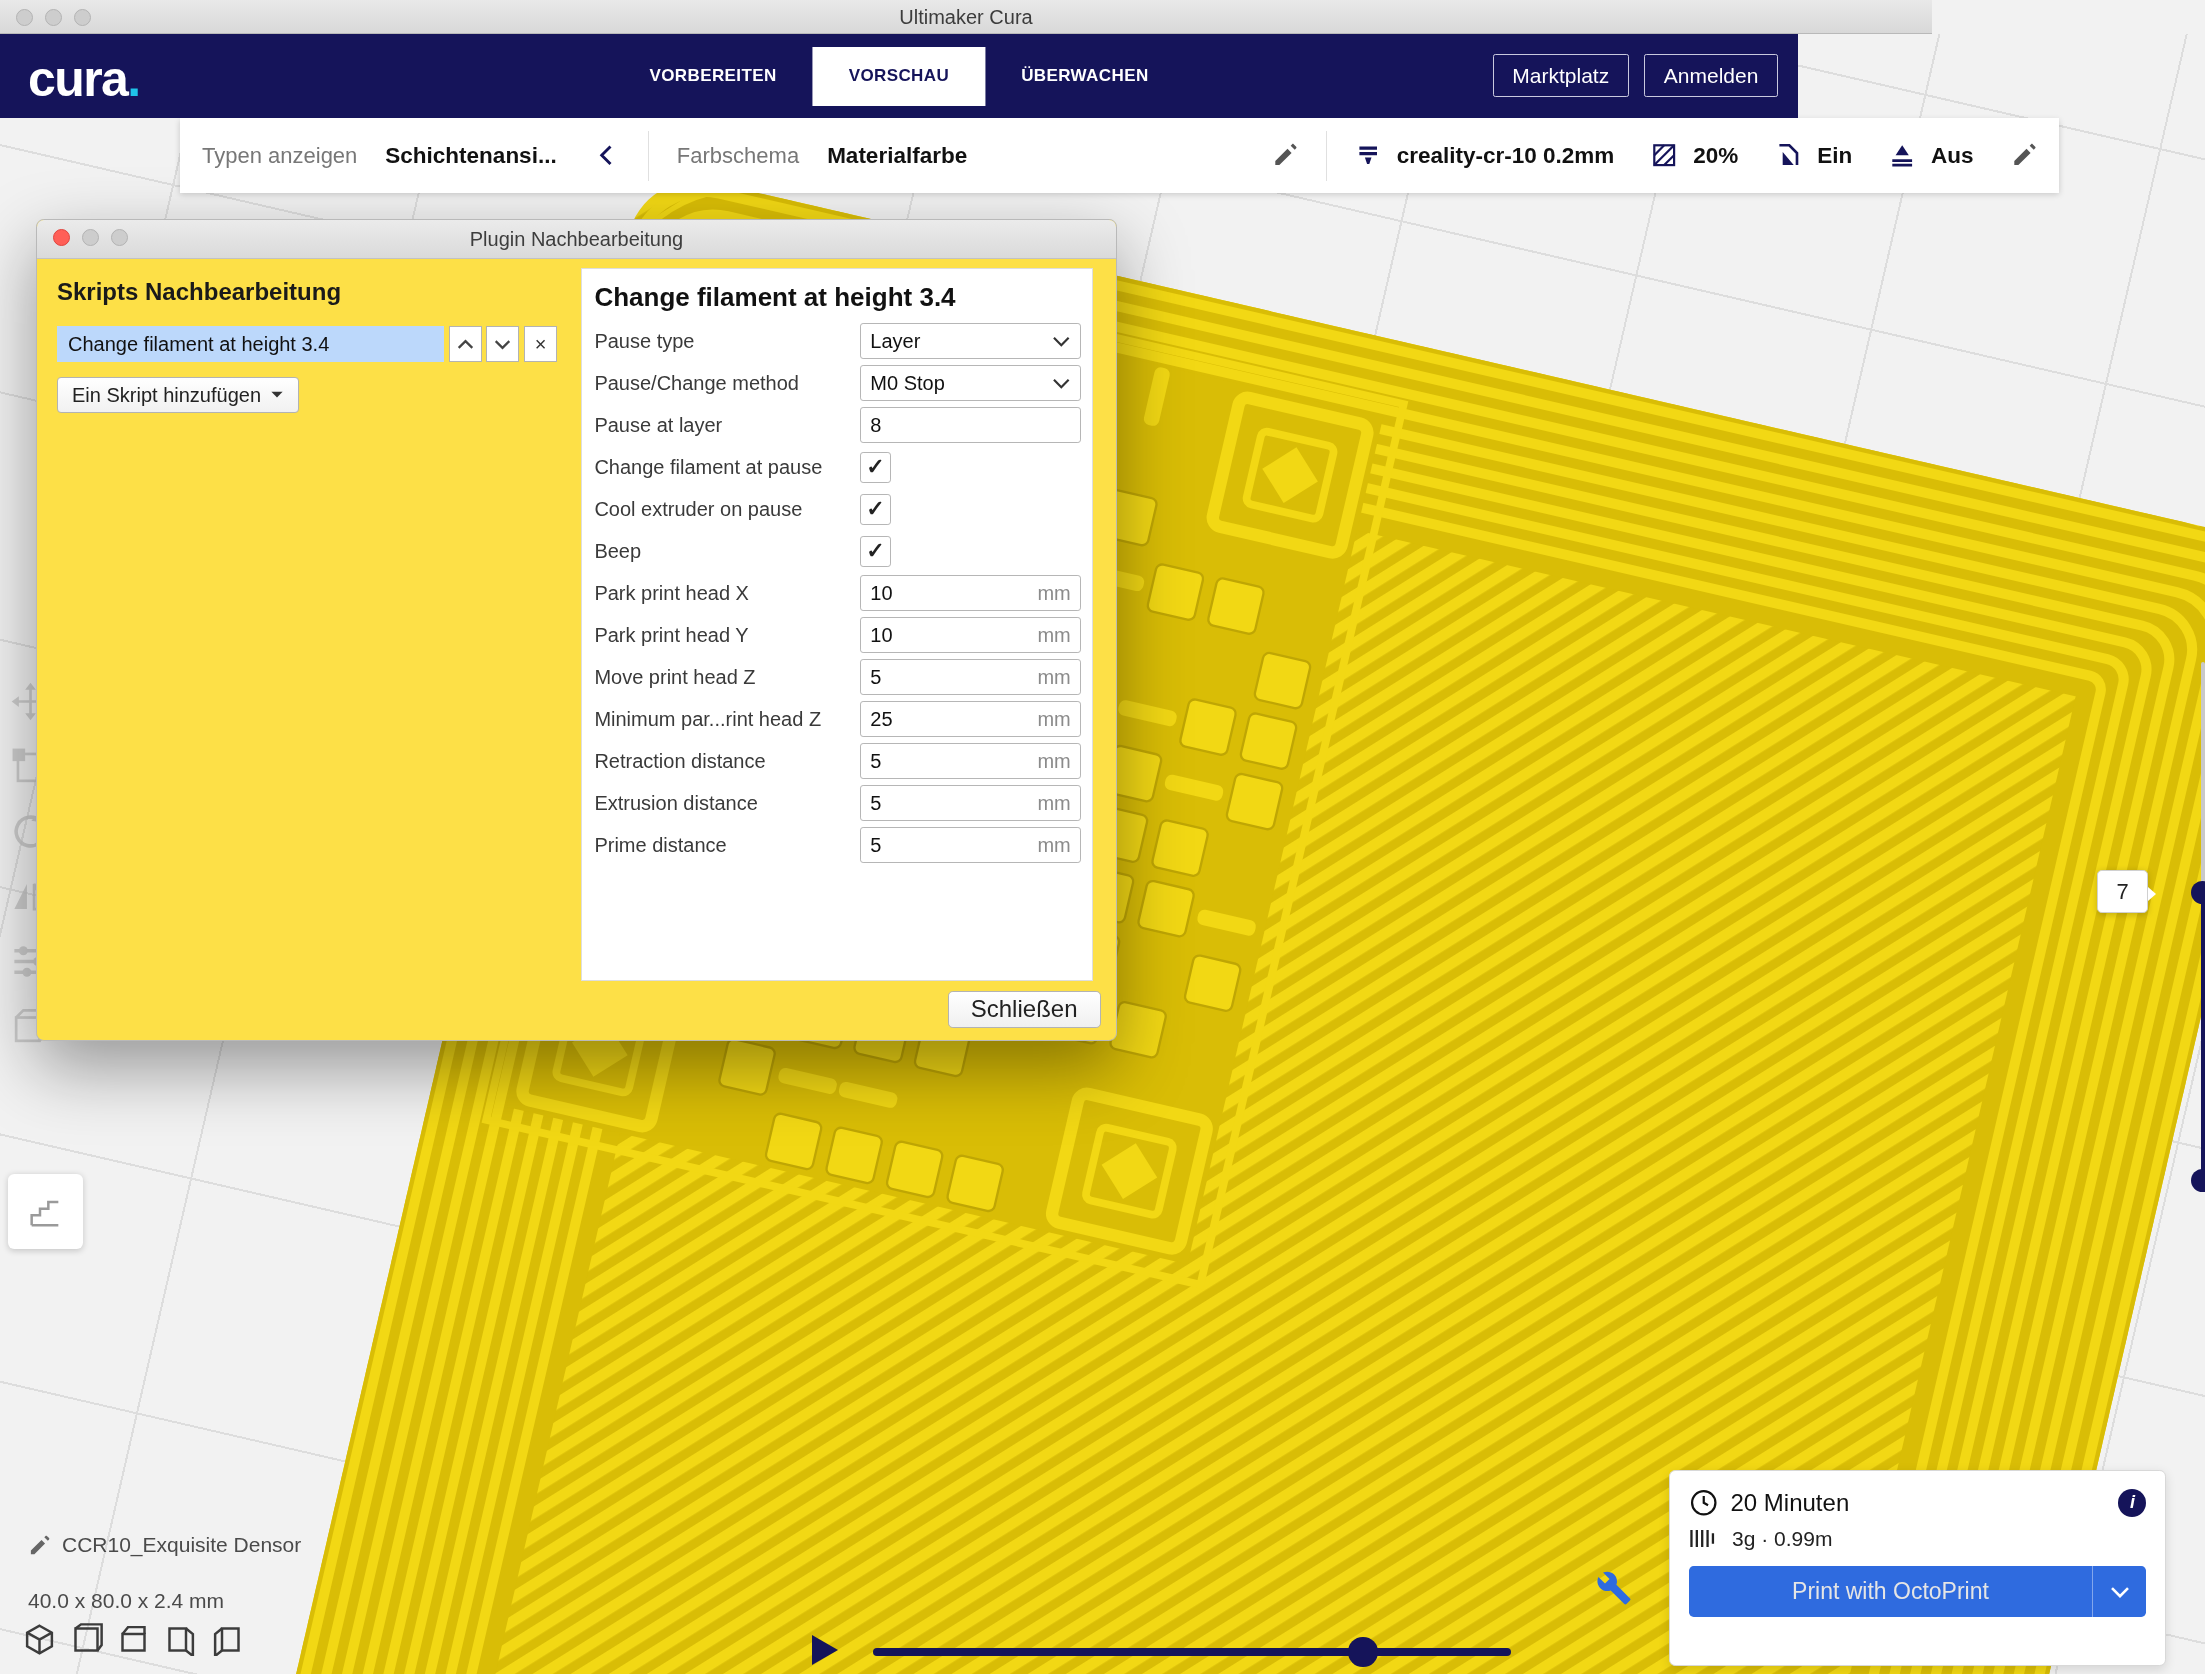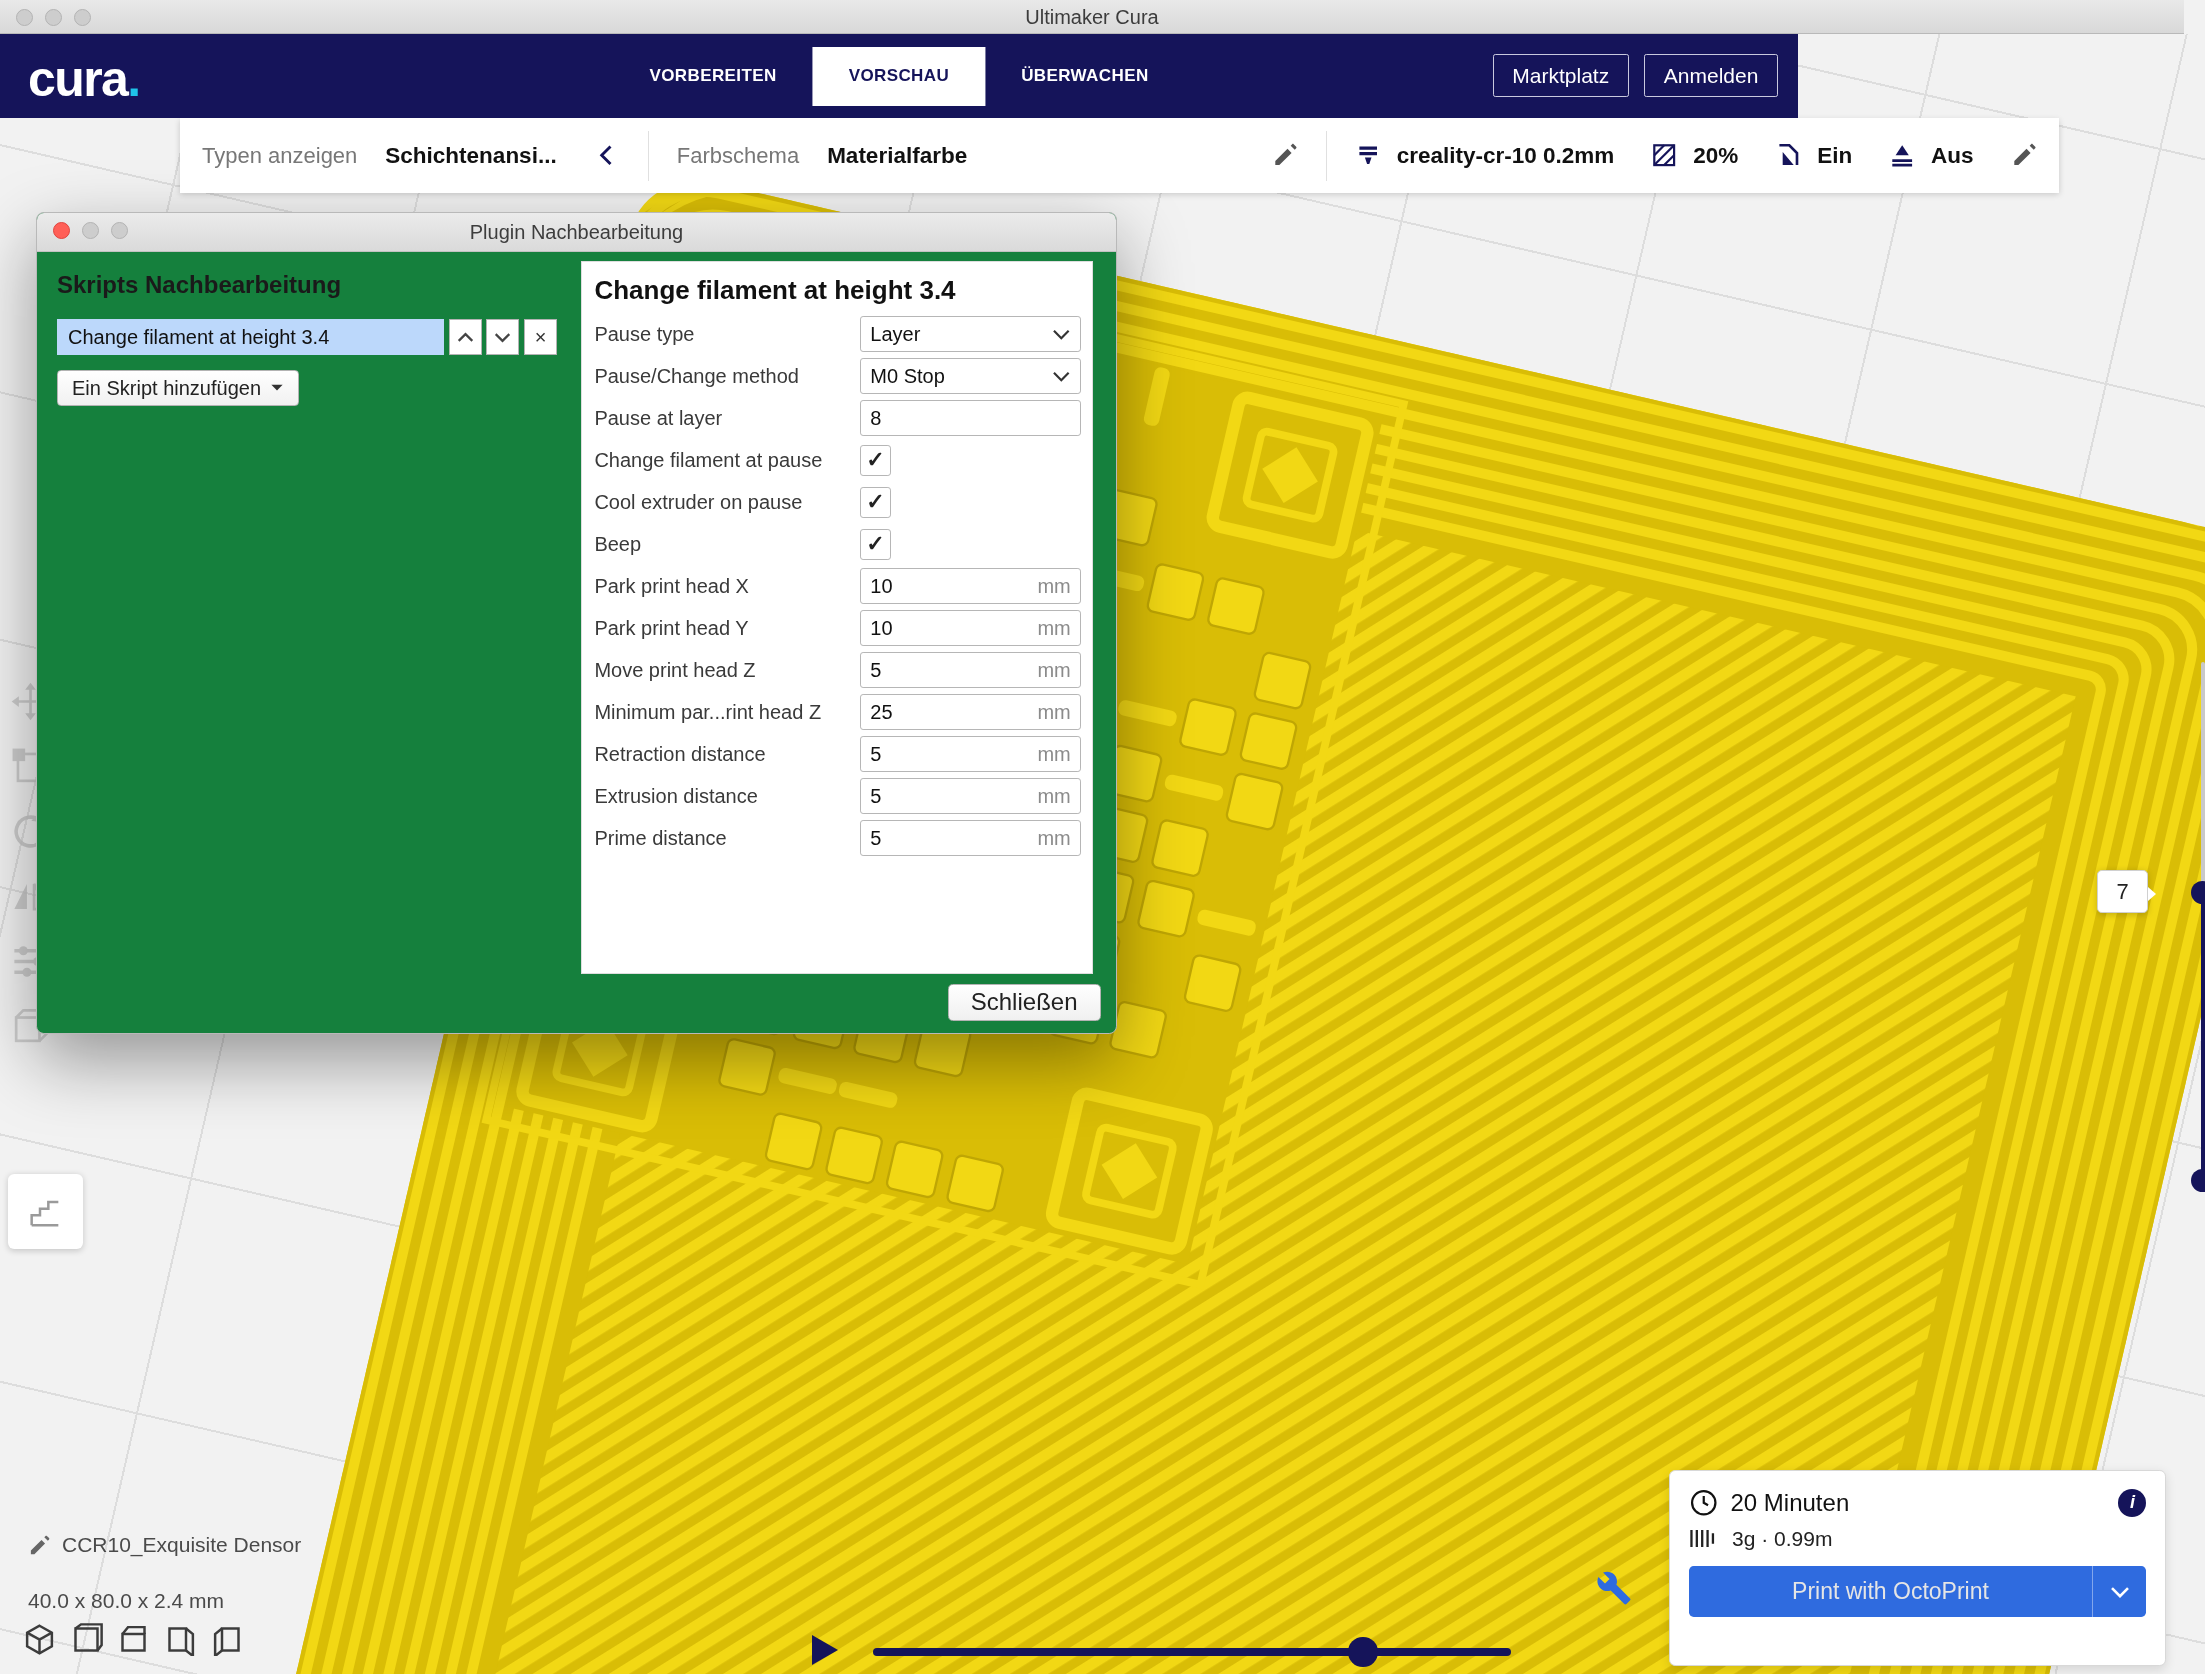--- a/index.html
+++ b/index.html
@@ -1,19 +1,19 @@
 <!DOCTYPE html>
 <html style="font-size:12.4px"><head>
 <meta charset="utf-8">
 <style>
   * { margin:0; padding:0; box-sizing:border-box; }
   html,body { width:2205px; height:1674px; overflow:hidden; font-family:"Liberation Sans", sans-serif; background:#f2f2f2; }
 
   
-  #macbar { position:absolute; top:0; left:0; width:2184px; height:34px; background:linear-gradient(#e9e9e9,#d8d8d8); border-bottom:0.8px solid #b9b9b9; z-index:20; }
+  #macbar { position:absolute; top:0; left:0; width:1932px; height:34px; background:linear-gradient(#e9e9e9,#d8d8d8); border-bottom:0.8px solid #b9b9b9; z-index:20; }
   #macbar .mtitle { position:absolute; left:0; right:0; top:0; height:34px; line-height:34px; text-align:center; font-size:20px; color:#3c3c3c; }
   .lights { position:absolute; left:15.5px; top:8.5px; display:flex; gap:12.4px; }
   .light { width:17px; height:17px; border-radius:50%; background:#cdcdcd; border:0.8px solid #b3b3b3; }
   .light.red { background:#ff5f57; border-color:#e0443e; }
 
   
   #appheader { position:absolute; top:34px; left:0; width:1798px; height:84px; background:#15145a; z-index:19; }
   #logo { position:absolute; left:28px; top:15.5px; font-size:50px; font-weight:bold; color:#ffffff; letter-spacing:-1.6px; }
   #logo .dot { color:#1fc3e9; }
   #tabs { position:absolute; left:50%; transform:translateX(-50%); top:0; height:84px; display:flex; align-items:center; }
@@ -41,21 +41,21 @@
     transform:rotate(13deg); }
   #model-svg { position:absolute; top:-34px; left:0; width:2205px; height:1674px; }
 
   
   #toolcol { position:absolute; left:9.3px; top:680px; z-index:3; display:flex; flex-direction:column; gap:22px; }
   .tool { width:43px; height:43px; opacity:0.85; }
   .tool svg { width:43px; height:43px; }
   #minipanel { position:absolute; left:7.8px; top:1174px; width:75px; height:75px; background:#ffffff; border-radius:6.2px; box-shadow:0 1.6px 6.2px rgba(0,0,0,0.18); z-index:3; display:flex; align-items:center; justify-content:center; }
 
   
-  #dialog { position:absolute; left:36px; top:212px; width:1081px; height:822px; background:#15803d; border:0.8px solid #b9b9b9; border-radius:7.8px; box-shadow:0 26.4px 70px rgba(0,0,0,0.38); z-index:10; }
+  #dialog { position:absolute; left:36px; top:219px; width:1081px; height:822px; background:#fde047; border:0.8px solid #b9b9b9; border-radius:7.8px; box-shadow:0 26.4px 70px rgba(0,0,0,0.38); z-index:10; }
   #dlg-titlebar { position:relative; height:39px; background:linear-gradient(#ebebeb,#dadada); border-bottom:0.8px solid #c2c2c2; border-radius:7px 7px 0 0; }
   #dlg-titlebar .dtitle { position:absolute; left:0; right:0; top:0; height:39px; line-height:39px; text-align:center; font-size:20px; color:#3d3d3d; }
   #dlg-body { position:relative; height:781px; }
   #scripts-heading { position:absolute; left:20px; top:18.6px; font-size:24px; font-weight:bold; color:#1a1a1a; }
   #script-row { position:absolute; left:20px; top:67px; display:flex; align-items:center; }
   #selected-script { width:387px; height:36px; background:#bcd8fb; display:flex; align-items:center; padding-left:11px; font-size:20px; color:#111; }
   .mini-btn { width:33px; height:36px; background:#ffffff; border:0.8px solid #b3b3b3; margin-left:4.7px; display:flex; align-items:center; justify-content:center; font-size:20px; color:#333; }
   #add-script-btn { position:absolute; left:20px; top:118px; height:36px; padding:0 14px; background:linear-gradient(#ffffff,#f1f1f1); border:0.8px solid #b3b3b3; border-radius:3.9px; display:flex; align-items:center; gap:9.3px; font-size:20px; color:#222; }
   #settings-panel { position:absolute; left:544px; top:9.3px; width:512px; height:713px; background:#ffffff; border:0.8px solid #dedede; }
   #settings-heading { padding:12.4px 0 7.8px 12.4px; font-size:26px; font-weight:bold; color:#111; }

